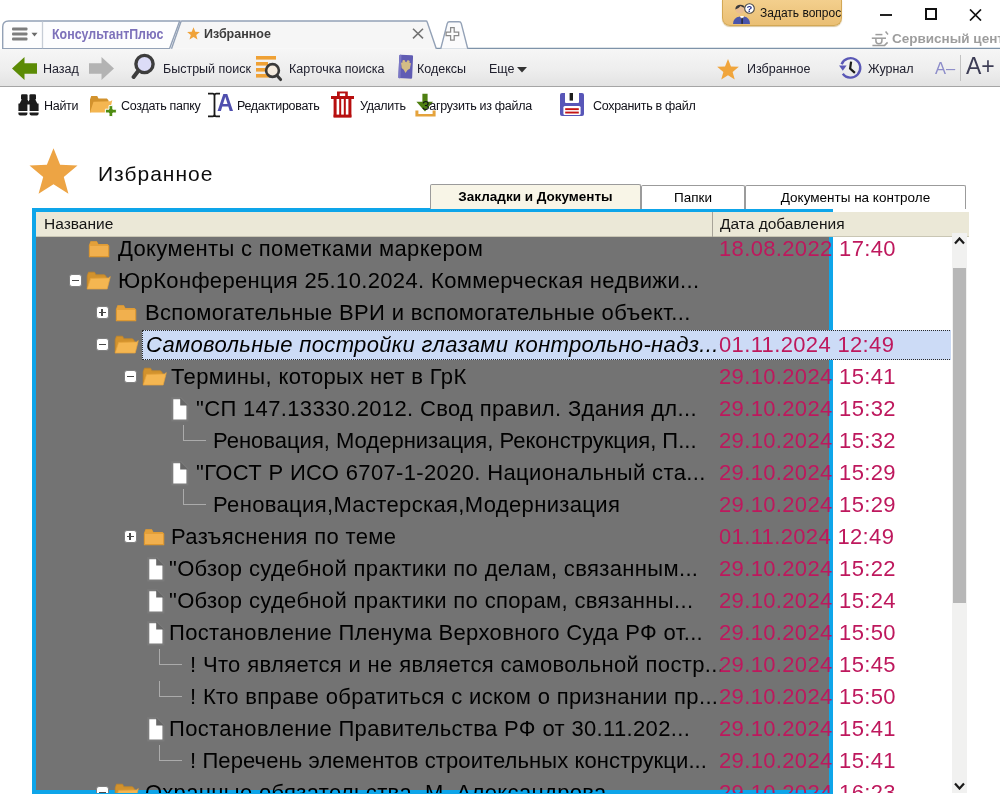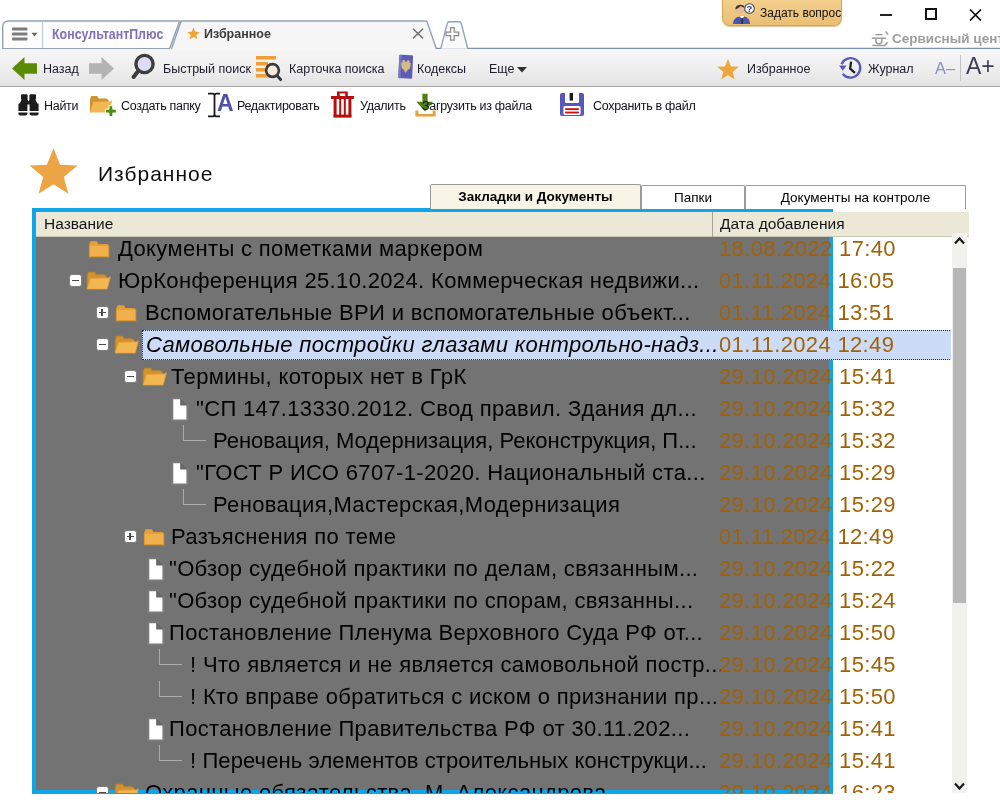--- a/index.html
+++ b/index.html
@@ -34,21 +34,21 @@
 #table { left:32px; top:208px; width:801px; height:586px; border:4px solid #0ea5e9; background:#737373; }
 #thead { position:absolute; left:0; top:0; width:933px; height:25px; background:#ebe8d7; border-bottom:1px solid #c9c6b4; }
 #thead .h1 { position:absolute; left:8px; top:3px; font-size:15.5px; color:#141414; }
 #thead .h2 { position:absolute; left:684px; top:3px; font-size:15.5px; color:#141414; }
 #thead .dv { position:absolute; left:676px; top:0px; width:1px; height:25px; background:#a7a398; }
 
 
 #listclip { left:33px; top:233px; width:918px; height:560px; overflow:hidden; }
 .row { left:0; width:918px; height:32px; font-size:22px; }
 .row .nm { top:0px; line-height:32px; color:#000; white-space:nowrap; letter-spacing:0.35px; }
-.row .dt { left:686px; top:0px; line-height:32px; color:#a16207; white-space:nowrap; letter-spacing:0.35px;text-align:center; }
+.row .dt { left:686px; top:0px; line-height:32px; color:#be185d; white-space:nowrap; letter-spacing:0.35px;text-align:center; }
 .row .sel { left:109px; top:1px; width:810px; height:30px; background:#ccdbf6; border:1px dotted #2a2a2a; }
 .row .sel-t { z-index:2;font-style:italic; }
 .row .dt { z-index:2; }
 .eb { width:13px; height:13px; background:#fff; border:1.4px solid #7f7f7f; border-radius:3px; }
 .ebh { position:absolute; left:2px; top:4.6px; width:6.5px; height:1.6px; background:#4a4a4a; }
 .ebv { position:absolute; left:4.4px; top:2.2px; width:1.6px; height:6.5px; background:#4a4a4a; }
 .conn { top:0; width:23px; height:16px; border-left:1px solid #ababab; border-bottom:1px solid #ababab; }
 
 
 #sbar { left:952px; top:233px; width:15px; height:560px; background:#f1f1f0; }
@@ -252,33 +252,31 @@
       </div>
 <div class="row abs" style="top:32px">
         <span class="eb abs" style="left:36px;top:9px">
           <span class="ebh"></span>
         </span>
         <svg class="abs" style="left:53px;top:6px" width="25" height="19" viewBox="0 0 25 19">
 <path d="M1.2,18 V5 L2.5,1.2 h6 l1.4,2.6 h8.6 l1.7,1.8 V12 Z" fill="#d2922d" stroke="#c48627" stroke-width="0.8"></path>
 <path d="M1.2,18 L4.6,7.4 L22.6,6.9 L24.3,5.6 L23.6,8.6 L21.2,18 Z" fill="#f4b651" stroke="#e8a53c" stroke-width="0.7"></path>
 </svg>
         <div class="nm abs" style="left:85px">ЮрКонференция 25.10.2024. Коммерческая недвижи...</div>
-        <div class="dt abs">01.11.2024 16:05</div>
       </div>
 <div class="row abs" style="top:64px">
         <span class="eb abs" style="left:63px;top:9px">
           <span class="ebh"></span>
           <span class="ebv"></span>
         </span>
         <svg class="abs" style="left:82px;top:7px" width="22" height="18" viewBox="0 0 22 18">
 <path d="M1.4,16.6 V5.6 L2.8,1.8 h5.8 l1.5,2.7 h9.2 l1.4,1.4 V16.6 Z" fill="#f1b04e" stroke="#dd9830" stroke-width="1.1"></path>
 <path d="M2.1,5.9 L2.8,1.8 h5.8 l1.5,2.7 h9.2 l1.3,1.4 Z" fill="#e3a03a"></path>
 </svg>
         <div class="nm abs" style="left:112px">Вспомогательные ВРИ и вспомогательные объект...</div>
-        <div class="dt abs">01.11.2024 13:51</div>
       </div>
 <div class="row abs" style="top:96px">
         <div class="sel abs"></div>
         <span class="eb abs" style="left:63px;top:9px">
           <span class="ebh"></span>
         </span>
         <svg class="abs" style="left:81px;top:6px" width="25" height="19" viewBox="0 0 25 19">
 <path d="M1.2,18 V5 L2.5,1.2 h6 l1.4,2.6 h8.6 l1.7,1.8 V12 Z" fill="#d2922d" stroke="#c48627" stroke-width="0.8"></path>
 <path d="M1.2,18 L4.6,7.4 L22.6,6.9 L24.3,5.6 L23.6,8.6 L21.2,18 Z" fill="#f4b651" stroke="#e8a53c" stroke-width="0.7"></path>
 </svg>

